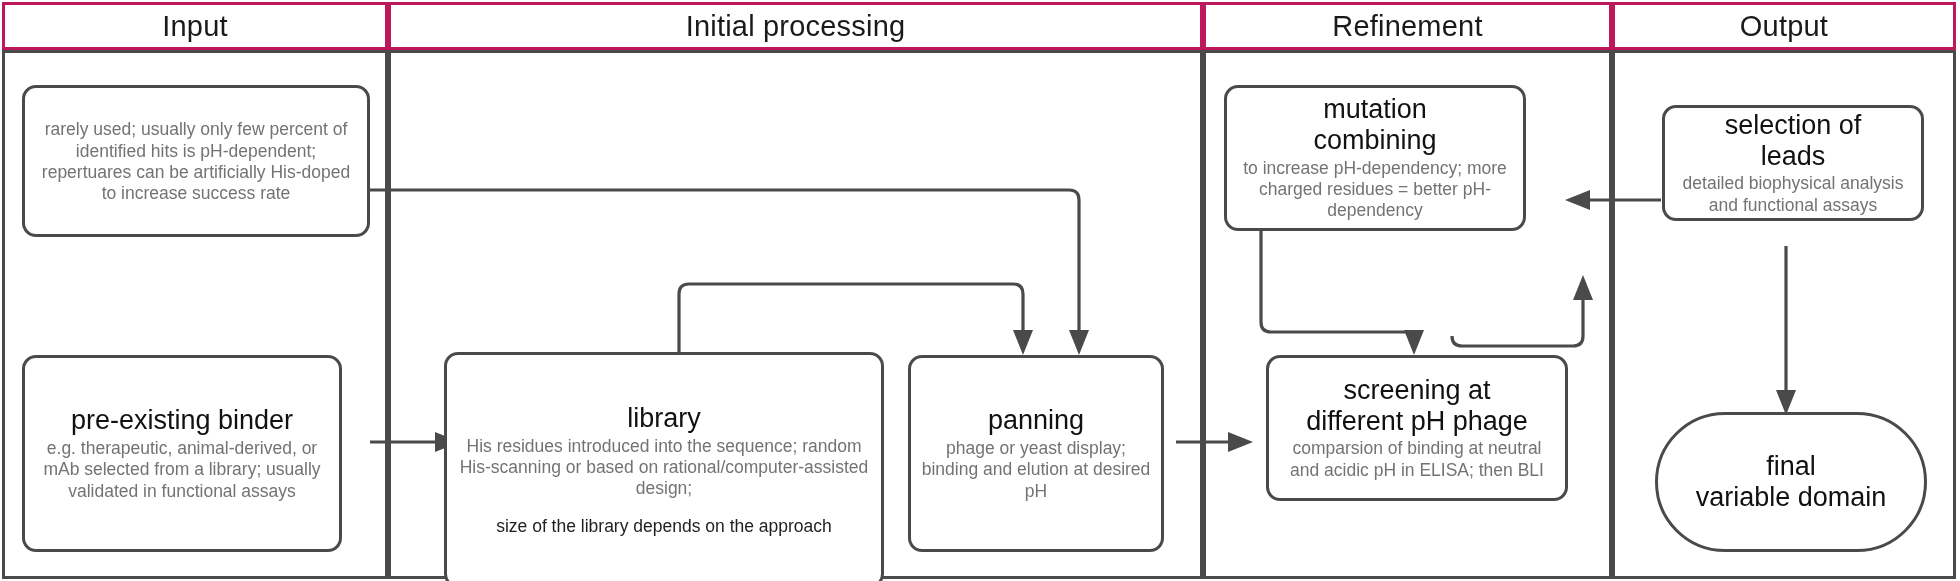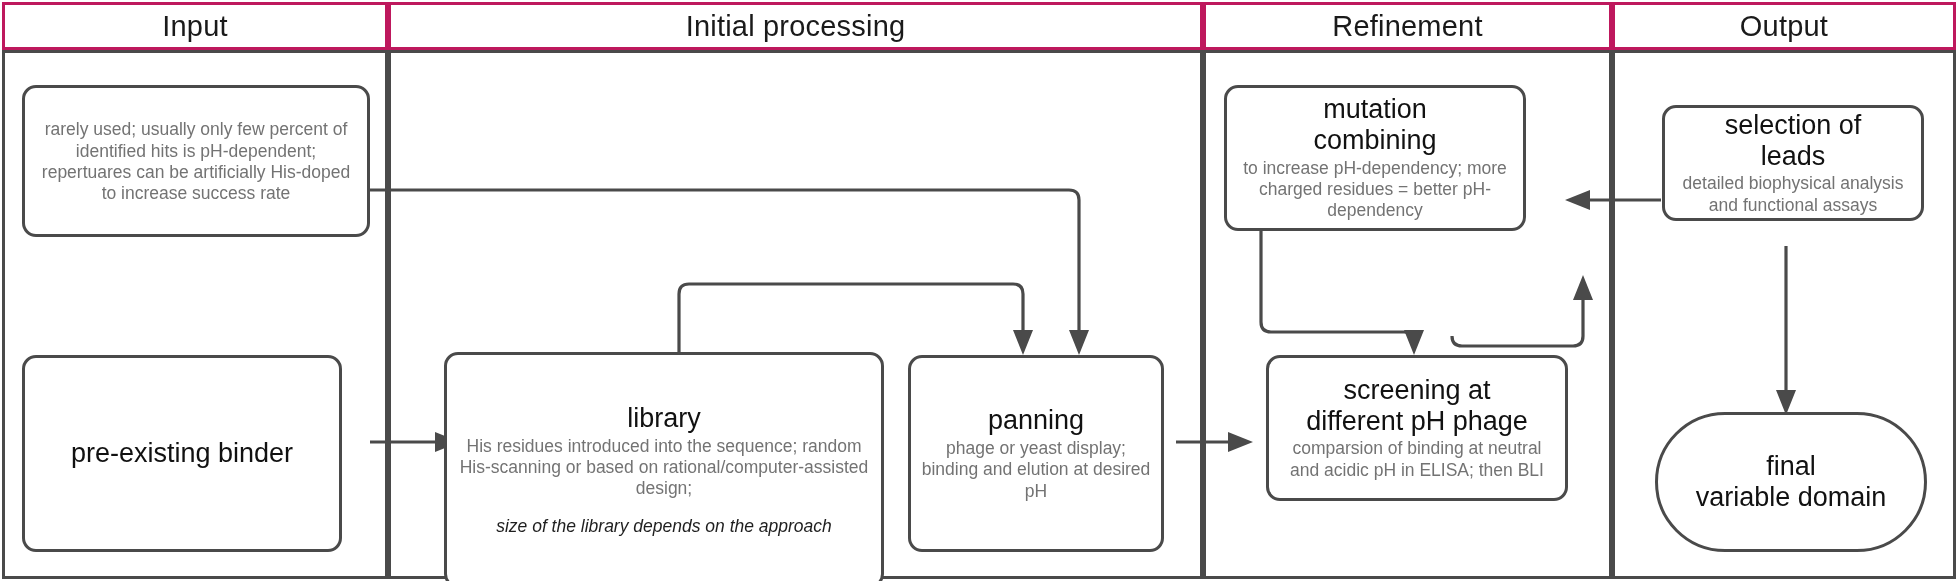--- a/index.html
+++ b/index.html
@@ -11,21 +11,21 @@
   .lane-head{position:absolute;box-sizing:border-box;border:3px solid #be185d;background:#fff;
              display:flex;align-items:center;justify-content:center;}
   .lane-head span{font-size:29px;color:#1a1a1a;letter-spacing:.2px;}
 
   
   .node{position:absolute;box-sizing:border-box;background:#fff;border:3.5px solid #4a4a4a;
         border-radius:14px;display:flex;flex-direction:column;align-items:center;
         justify-content:center;text-align:center;padding:6px 10px;z-index:4;}
   .node .title{font-size:27px;line-height:1.14;color:#111;}
   .node .desc{font-size:17.5px;line-height:1.22;color:#737373;margin-top:2px;}
-  .node .desc2{font-size:17.5px;line-height:1.22;color:#1f1f1f;margin-top:16px;font-style:italic;}
+  .node .desc2{font-size:17.5px;line-height:1.22;color:#1f1f1f;margin-top:16px;}
   .stadium{border-radius:70px;}
 
   svg.links{position:absolute;left:0;top:0;width:1960px;height:581px;z-index:2;overflow:visible;}
   svg.links path{fill:none;stroke:#4a4a4a;stroke-width:3.2;stroke-linecap:butt;stroke-linejoin:round;}
   svg.links polygon{fill:#4a4a4a;}
 </style>
 </head>
 <body>
 
 <div id="canvas">
@@ -75,20 +75,21 @@
     <path d="M 1786,246 L 1786,390"></path>
     <polygon points="1776,390 1796,390 1786,415"></polygon>
   </svg>
 
   <div class="node" style="left:22px;top:85px;width:348px;height:152px;">
     <div class="desc">rarely used; usually only few percent of identified hits is pH-dependent;  repertuares can be artificially His-doped to increase success rate</div>
   </div>
 
   <div class="node" style="left:22px;top:355px;width:320px;height:197px;">
     <div class="title">pre-existing binder</div>
+    <div class="desc">e.g. therapeutic, animal-derived, or mAb selected from a library; usually validated in functional assays</div>
   </div>
 
   <div class="node" style="left:444px;top:352px;width:440px;height:236px;">
     <div class="title">library</div>
     <div class="desc">His residues introduced into the sequence; random His-scanning or based on rational/computer-assisted design;</div>
     <div class="desc2">size of the library depends on the approach</div>
   </div>
 
   <div class="node" style="left:908px;top:355px;width:256px;height:197px;">
     <div class="title">panning</div>

